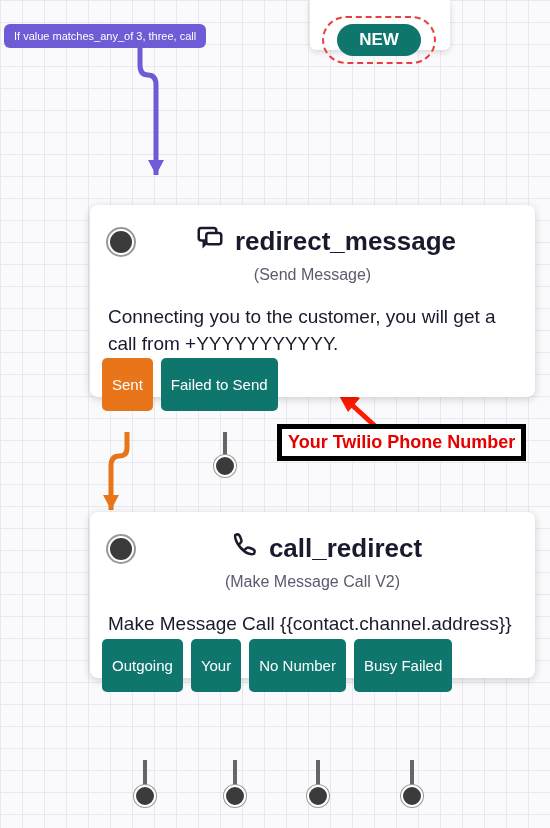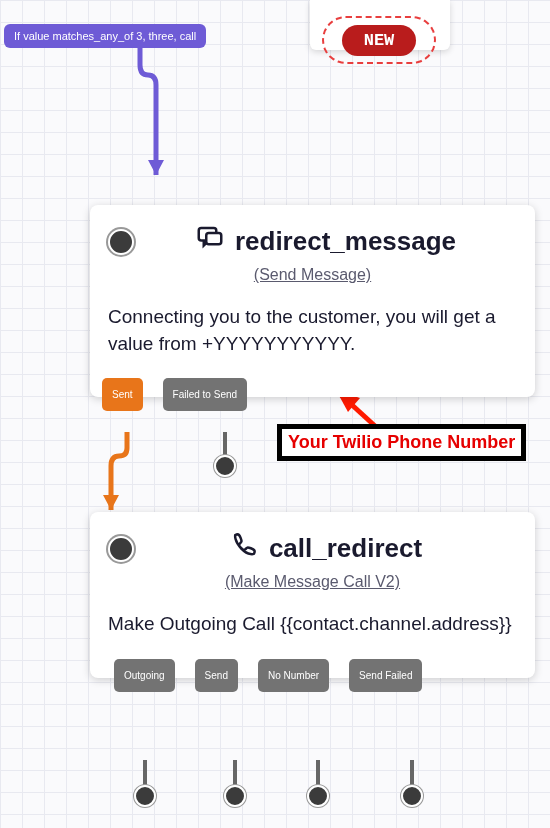--- a/index.html
+++ b/index.html
@@ -40,27 +40,26 @@
   }
   .new-badge {
     position: absolute;
     top: 16px; left: 322px;
     width: 114px; height: 48px;
     border: 2px dashed #e83e3e;
     border-radius: 24px;
     display:flex;align-items:center;justify-content:center;
   }
   .new-badge-inner {
-    background: #b91c1c;
+    background: #0f766e;
     color: #fff;
     font-weight: 700;
     font-size: 17px;
     padding: 6px 22px;
     border-radius: 18px;
-    font-family: Liberation Mono, monospace;
   }
 
   
   svg.connectors {
     position: absolute;
     top:0;left:0;width:550px;height:828px;
     pointer-events:none;
   }
 
   
@@ -94,44 +93,43 @@
     display:flex;align-items:center;gap:10px;
     flex:1;justify-content:center;
     margin-left:-26px;
   }
   .widget-sub {
     text-align:center;
     color:#5a5a6e;
     font-size:16px;
     margin-top:6px;
     margin-bottom:20px;
-    text-decoration:underline;
   }
   .widget-body {
     font-size:19px;
     line-height:1.4;
     color:#1a1a2e;
     padding: 0 2px;
   }
   
   .outcomes {
     position:absolute;
     bottom:-14px;
     left:12px;
     display:flex;
     gap:8px;
   }
   .outcome {
     color:#fff;
-    font-size:10px;
-    padding:11px 10px;
+    font-size:15px;
+    padding:18px 10px;
     border-radius:5px;
   }
   .outcome.sent { background:#e8751a; }
-  .outcome.gray { background:#737373;margin-left:12px; }
+  .outcome.gray { background:#0f766e; }
   .outcome-port {
     position:absolute;
     width:22px;height:22px;border-radius:50%;
     background:#3b3b3b;
     border:2px solid #fff;
     box-shadow:0 0 0 1px #999;
   }
 
   
   .callout-box {
@@ -198,21 +196,21 @@
           <svg viewBox="0 0 24 24" fill="none" stroke="#1a1a2e" stroke-width="2">
             <rect x="3" y="4" width="14" height="10" rx="2"></rect>
             <path d="M7 14 L7 18 L11 14"></path>
             <rect x="9" y="8" width="12" height="9" rx="2" fill="#fff"></rect>
           </svg>
         </span>
         <span>redirect_message</span>
       </div>
     </div>
     <div class="widget-sub">(Send Message)</div>
-    <div class="widget-body">Connecting you to the customer, you will get a value from +YYYYYYYYYYY.</div>
+    <div class="widget-body">Connecting you to the customer, you will get a call from +YYYYYYYYYYY.</div>
     <div class="outcomes">
       <div class="outcome sent">Sent</div>
       <div class="outcome gray">Failed to Send</div>
     </div>
   </div>
 
   <div class="callout-box">
     <span class="callout-text">Your Twilio Phone Number</span>
   </div>
 
@@ -222,22 +220,22 @@
       <div class="widget-title">
         <span class="icon-phone">
           <svg viewBox="0 0 24 24" fill="none" stroke="#1a1a2e" stroke-width="2">
             <path d="M5 4 C5 4 7 3 8 4 C9 5 10 8 10 9 C10 10 8 11 8 12 C8 13 11 16 12 16 C13 16 14 14 15 14 C16 14 19 15 20 16 C21 17 20 19 20 19 C20 19 16 21 10 15 C4 9 5 4 5 4 Z"></path>
           </svg>
         </span>
         <span>call_redirect</span>
       </div>
     </div>
     <div class="widget-sub">(Make Message Call V2)</div>
-    <div class="widget-body">Make Outgoing Call {{contact.channel.address}}</div>
+    <div class="widget-body">Make Message Call {{contact.channel.address}}</div>
     <div class="outcomes">
       <div class="outcome gray">Outgoing</div>
-      <div class="outcome gray">Send</div>
+      <div class="outcome gray">Your</div>
       <div class="outcome gray">No Number</div>
-      <div class="outcome gray">Send Failed</div>
+      <div class="outcome gray">Busy Failed</div>
     </div>
   </div>
 
 </div>
 
 </body></html>

